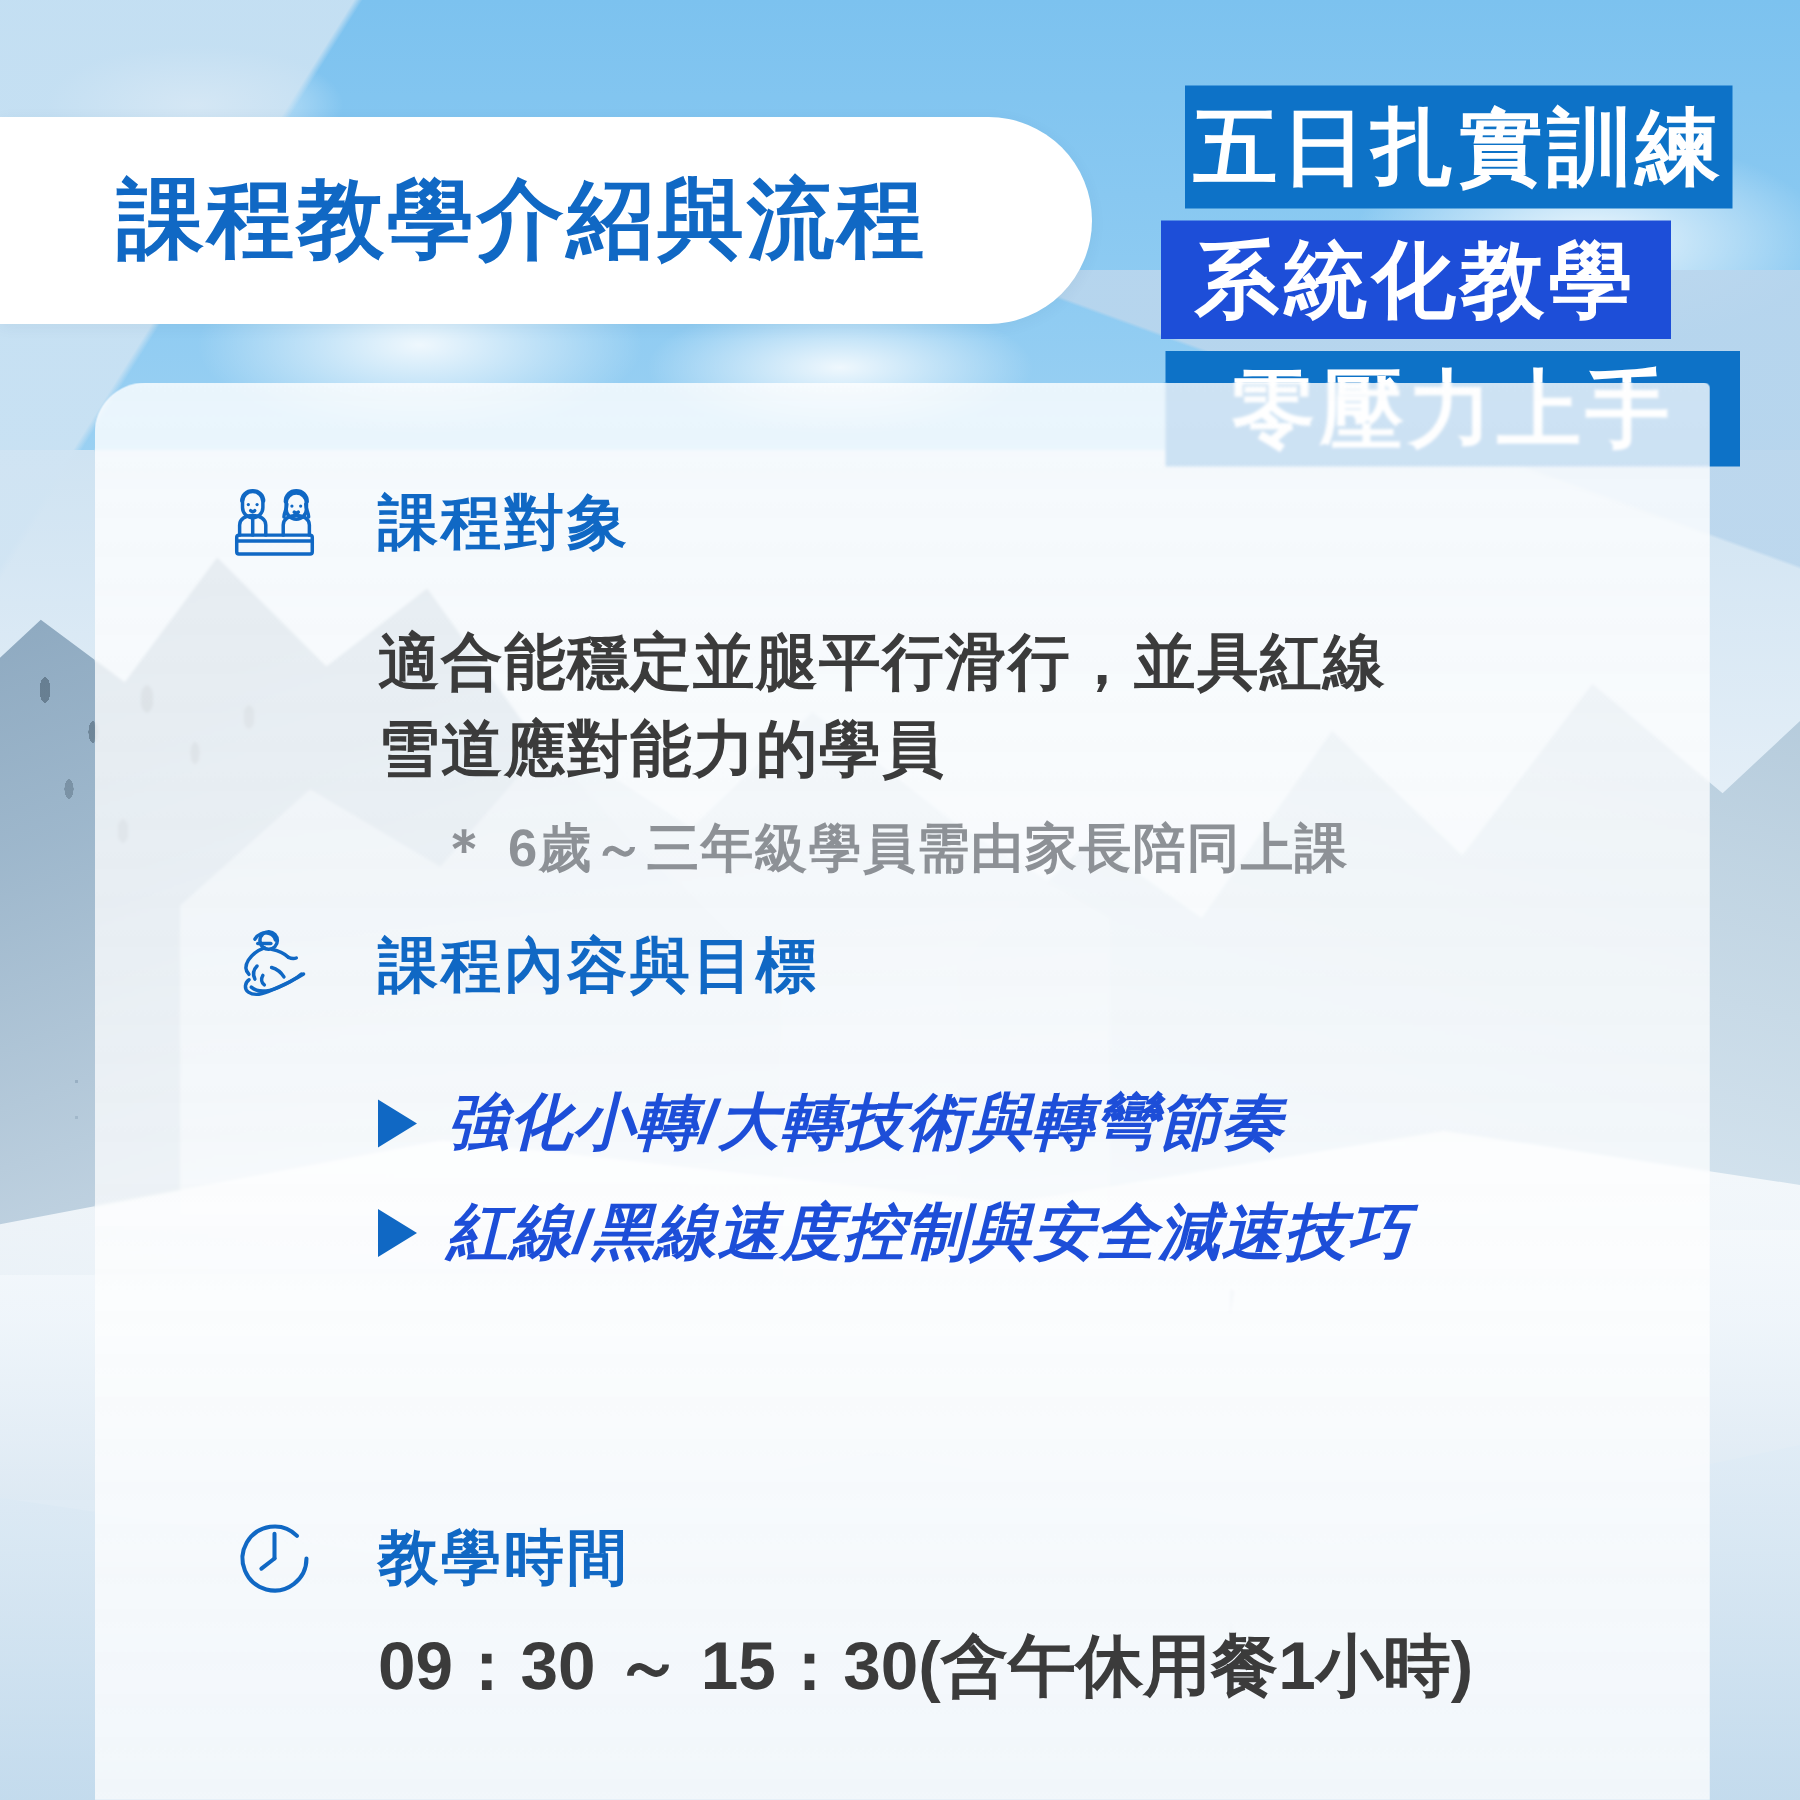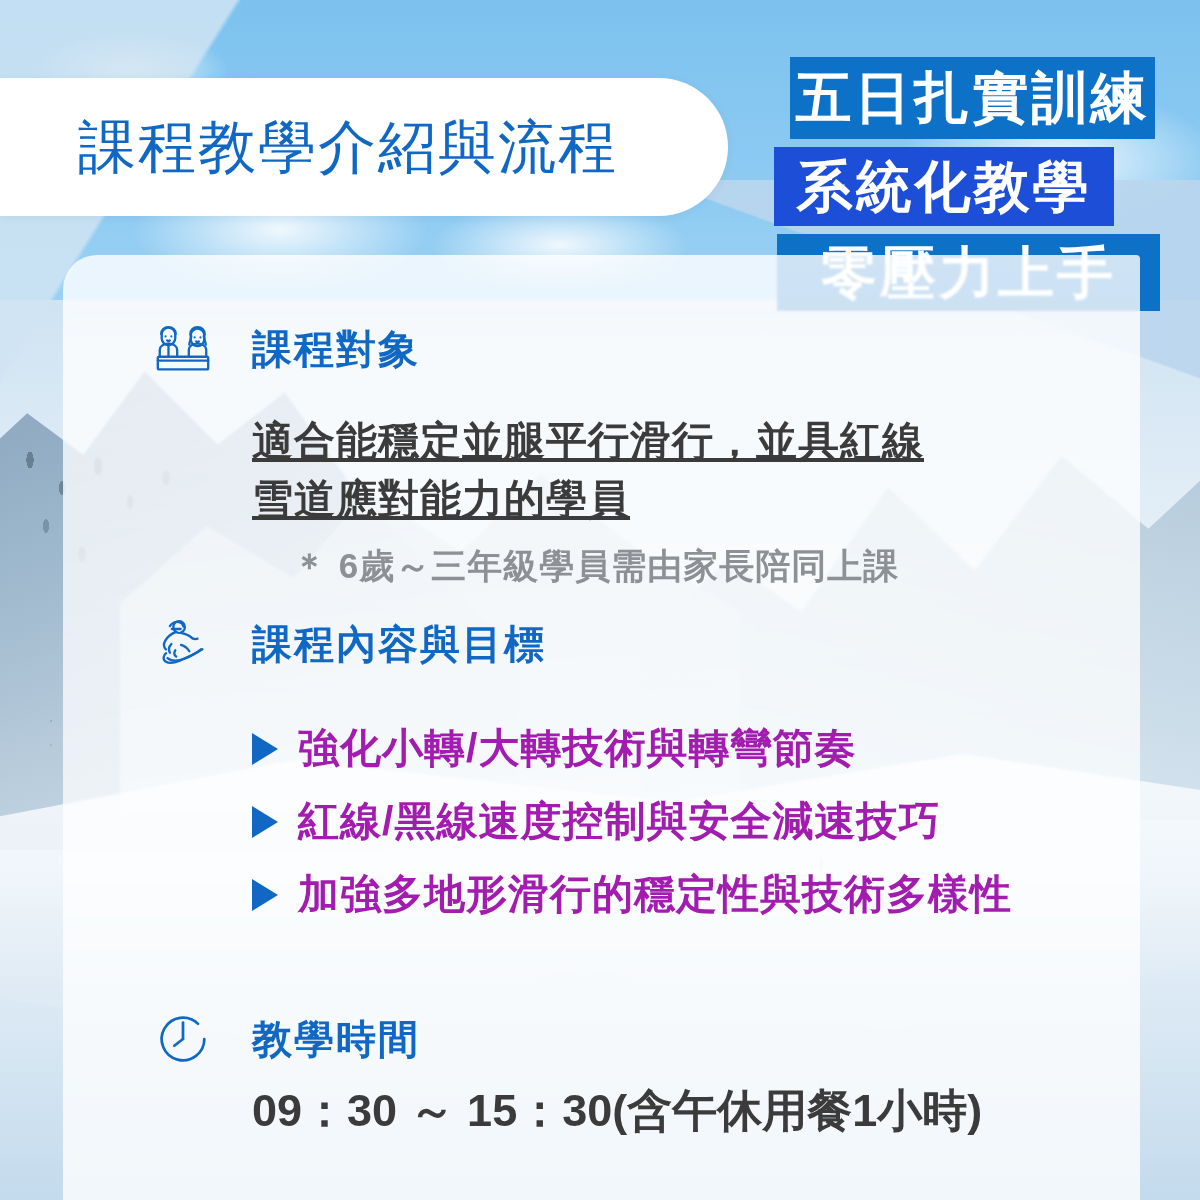--- a/index.html
+++ b/index.html
@@ -97,21 +97,21 @@
   
   .header-pill{
     position:absolute;left:0;top:78px;width:728px;height:138px;
     background:#ffffff;
     border-top-right-radius:69px;border-bottom-right-radius:69px;
     display:flex;align-items:center;
     box-shadow:0 2px 10px rgba(20,60,100,.06);
   }
   .header-title{
     margin-left:78px;
-    font-size:58px;font-weight:normal;color:#1068c4;
+    font-size:58px;font-weight:bold;color:#1068c4;
     letter-spacing:2px;line-height:1;
     white-space:nowrap;
   }
 
   
   .badge{
     position:absolute;display:flex;align-items:center;justify-content:center;
     color:#ffffff;font-weight:bold;letter-spacing:3px;
     font-size:56px;line-height:1;
   }
@@ -133,41 +133,41 @@
   }
   .sec-icon{width:62px;height:62px;flex:0 0 62px;display:block;}
   .sec-title{
     font-size:40px;font-weight:bold;color:#1068c4;letter-spacing:2px;
     line-height:1;white-space:nowrap;
   }
 
   .body-text{
     position:absolute;
     font-size:41px;font-weight:bold;color:#3b3b3b;
-    line-height:1.42;letter-spacing:1px;text-decoration:underline;
+    line-height:1.42;letter-spacing:1px;
   }
   .note-text{
     position:absolute;
     font-size:35px;font-weight:bold;color:#8d9196;
     letter-spacing:1px;line-height:1;white-space:nowrap;margin-left:40px;
   }
 
   .bullet-list{position:absolute;left:252px;top:728px;width:880px;}
   .bullet{
     display:flex;align-items:center;gap:20px;margin-bottom:32px;
     white-space:nowrap;
   }
   .bullet-mark{
     width:0;height:0;flex:0 0 auto;
     border-left:26px solid #1068c4;
     border-top:16px solid transparent;
     border-bottom:16px solid transparent;
   }
   .bullet-text{
-    font-size:41px;font-weight:bold;color:#a21caf;letter-spacing:1px;line-height:1;
+    font-size:41px;font-weight:bold;color:#1d4ed8;letter-spacing:1px;line-height:1;font-style:italic;
   }
 
   .time-text{
     position:absolute;left:252px;top:1088px;
     font-size:45px;font-weight:bold;color:#3b3b3b;letter-spacing:0px;
     line-height:1;white-space:nowrap;
   }
 </style>
 </head>
 <body>
@@ -248,24 +248,20 @@
 
   <div class="bullet-list">
     <div class="bullet">
       <span class="bullet-mark"></span>
       <span class="bullet-text">強化小轉/大轉技術與轉彎節奏</span>
     </div>
     <div class="bullet">
       <span class="bullet-mark"></span>
       <span class="bullet-text">紅線/黑線速度控制與安全減速技巧</span>
     </div>
-    <div class="bullet">
-      <span class="bullet-mark"></span>
-      <span class="bullet-text">加強多地形滑行的穩定性與技術多樣性</span>
-    </div>
   </div>
 
   <div class="sec-head" style="left:152px;top:1008px;">
     <svg class="sec-icon" viewBox="0 0 64 64" fill="none" stroke="#1068c4" stroke-width="2.8" stroke-linecap="round" stroke-linejoin="round">
       <path d="M54 32a22 22 0 1 1-6.5-15.6"></path>
       <path d="M32 15v17"></path>
       <path d="M32 32l-9 7"></path>
     </svg>
     <div class="sec-title">教學時間</div>
   </div>

